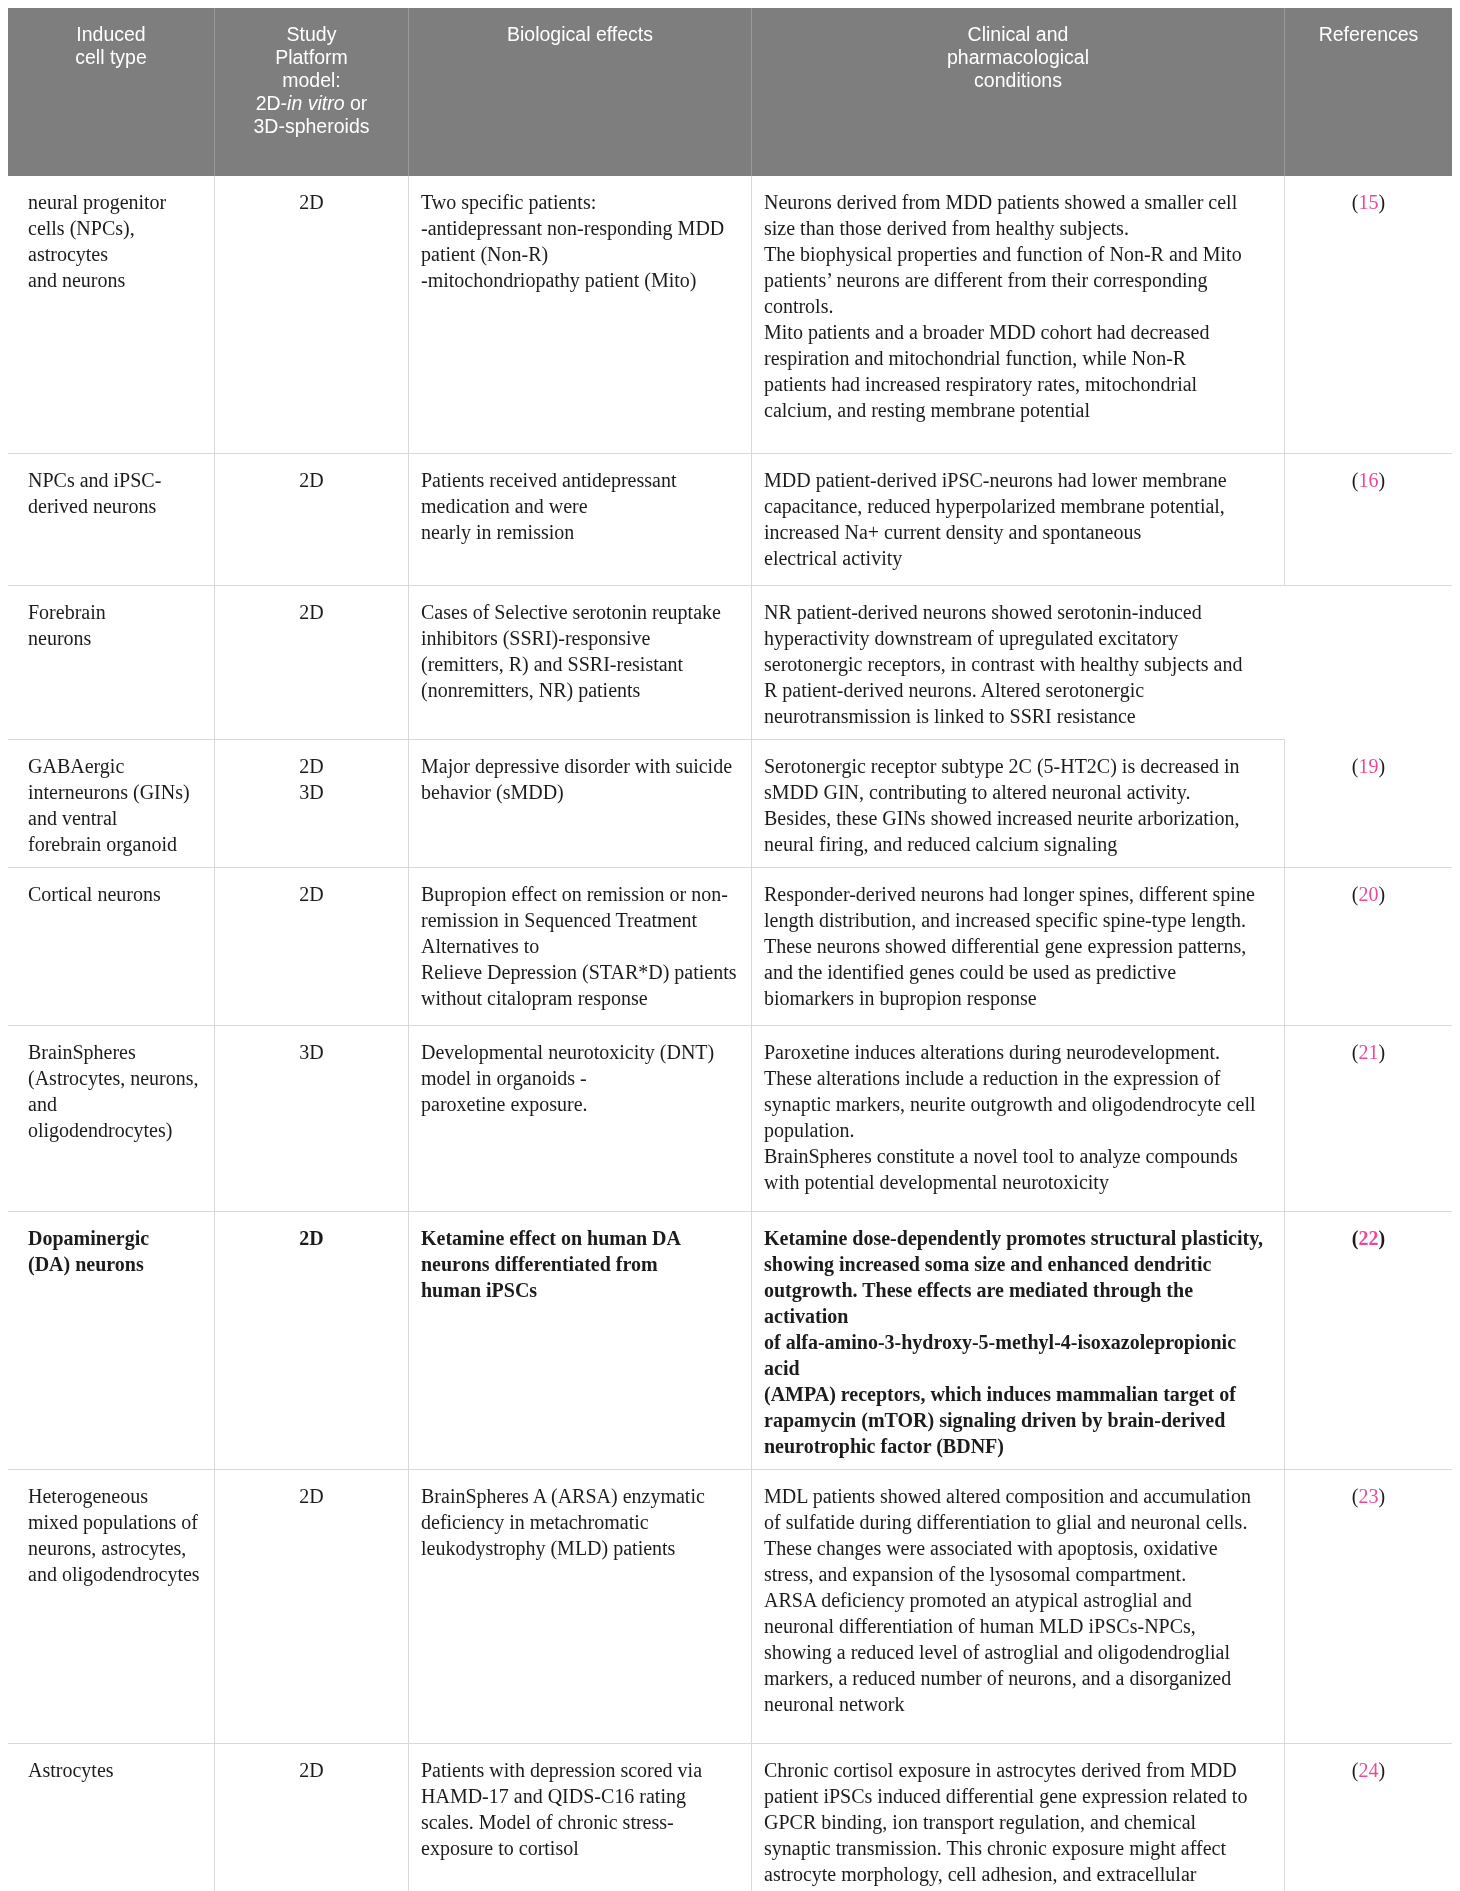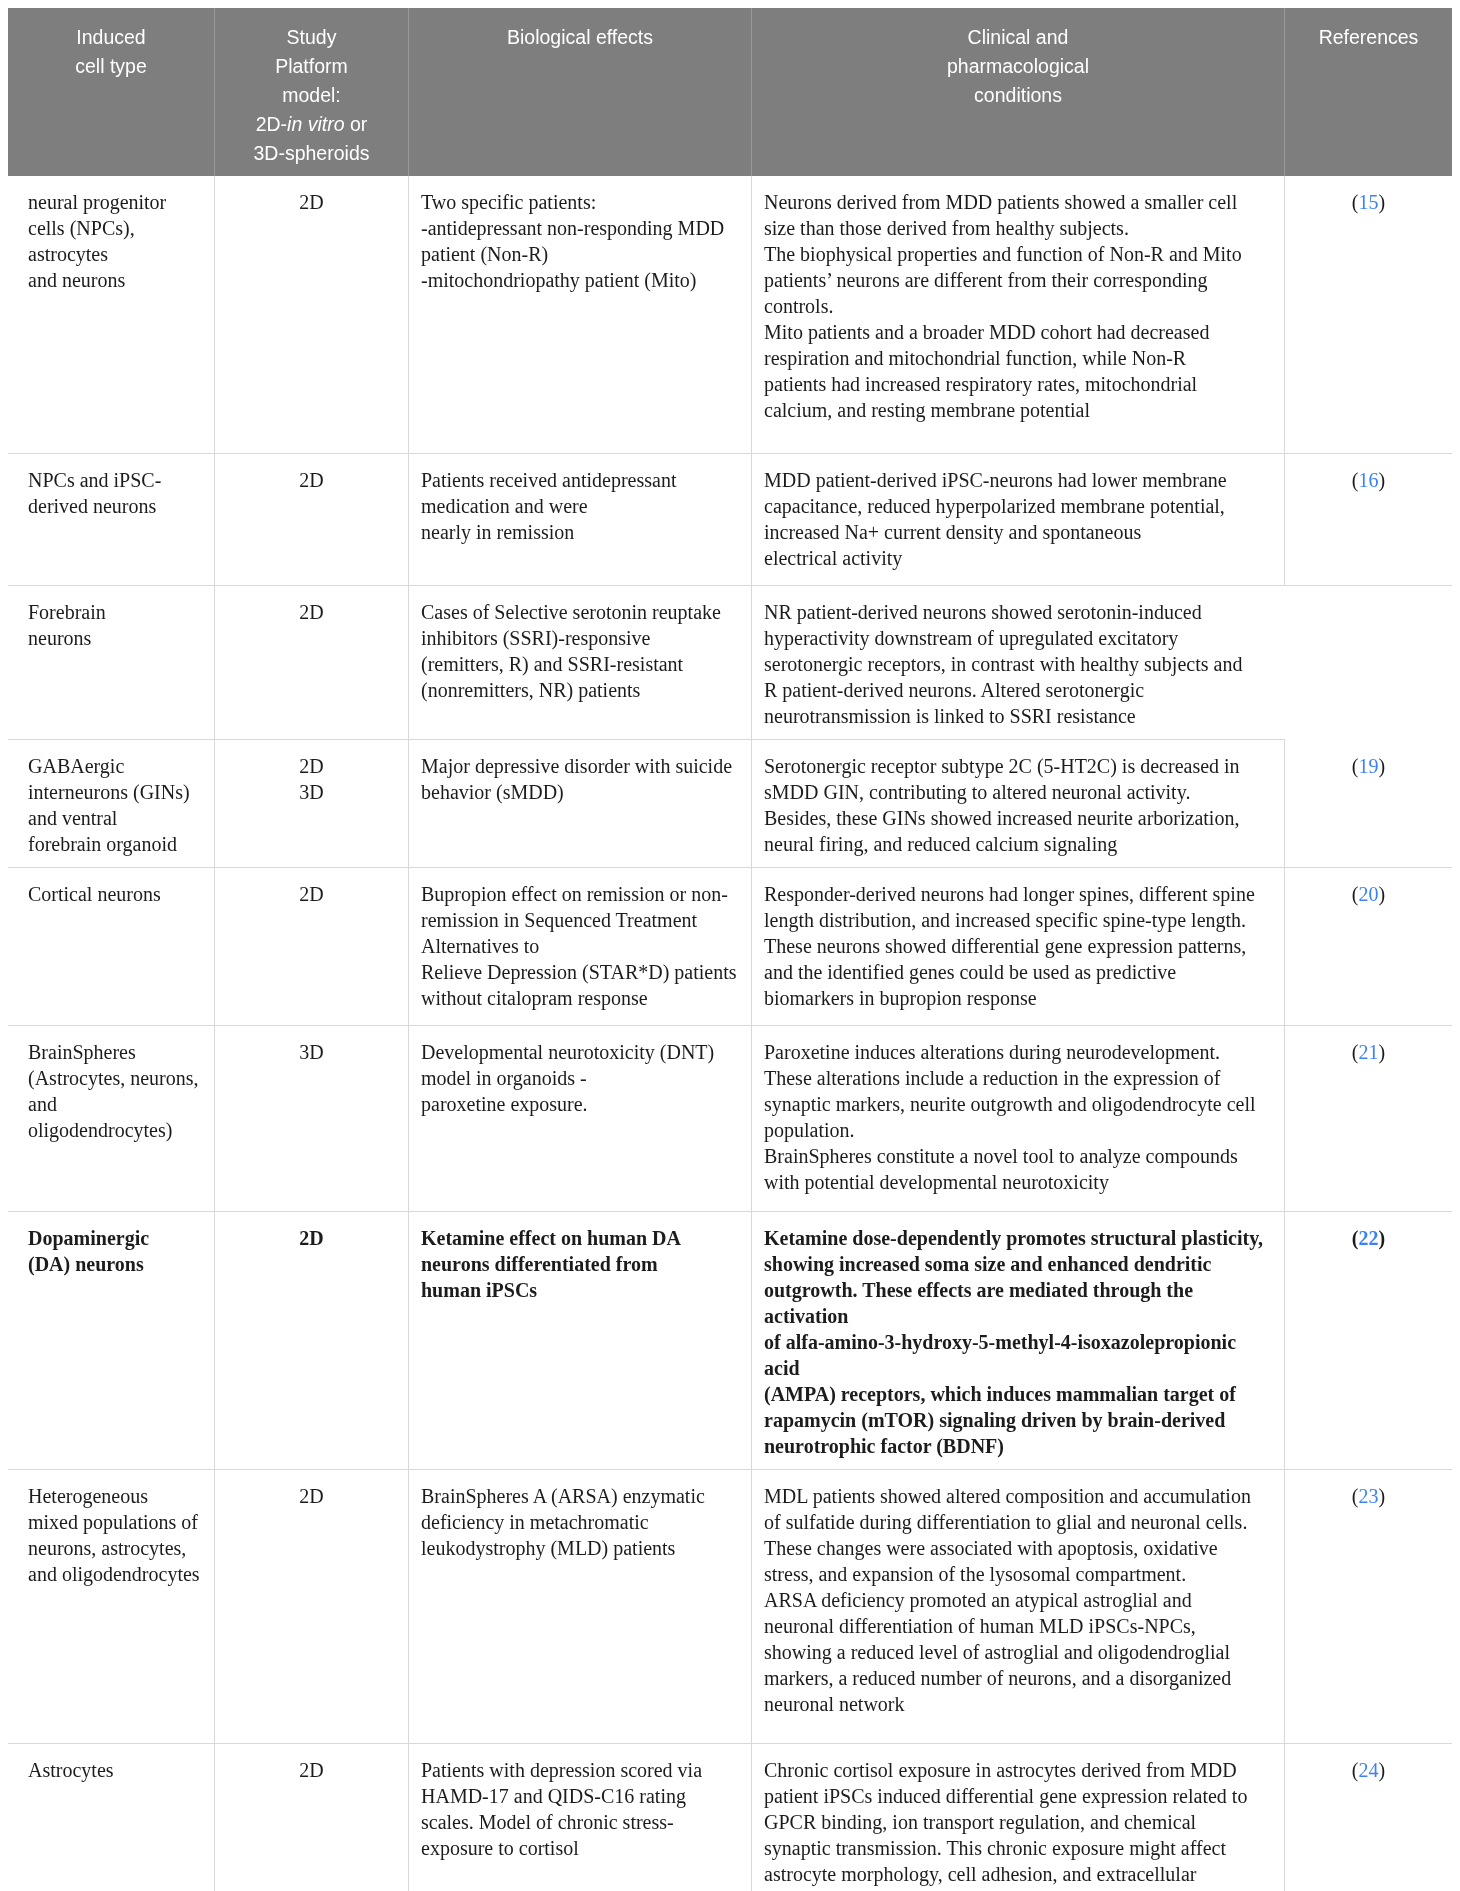--- a/index.html
+++ b/index.html
@@ -19,21 +19,21 @@
   }
   
   .header-row {
     background: #7e7e7e;
     min-height: 168px;
     font-family: "Liberation Sans", "DejaVu Sans", sans-serif;
   }
   .header-cell {
     color: #ffffff;
     font-size: 19.5px;
-    line-height: 29px;
+    line-height: 23px;
     text-align: center;
     padding: 15px 6px 8px 6px;
     white-space: pre-line;
     border-right: 1px solid #999999;
     box-sizing: border-box;
   }
   .header-cell:last-child { border-right: none; }
   .italic { font-style: italic; }
   
   .body-row { background: #ffffff; }
@@ -46,21 +46,21 @@
     border-right: 1px solid #d9d9d9;
     border-bottom: 1px solid #d9d9d9;
     box-sizing: border-box;
     overflow: hidden;
   }
   .body-row .cell:last-child { border-right: none; }
   .cell.col-type { padding-left: 20px; }
   .cell.col-platform { text-align: center; }
   .cell.col-ref { text-align: center; }
   .ref-num {
-    color: #3b82f6;
+    color: #ec4899;
     text-decoration: none;
     cursor: pointer;
   }
   
   .body-row:nth-of-type(2) { }
   #row-0 .cell { min-height: 278px; }
   #row-1 .cell { min-height: 132px; }
   #row-2 .cell { min-height: 150px; }
   #row-3 .cell { min-height: 126px; }
   #row-4 .cell { min-height: 158px; }

